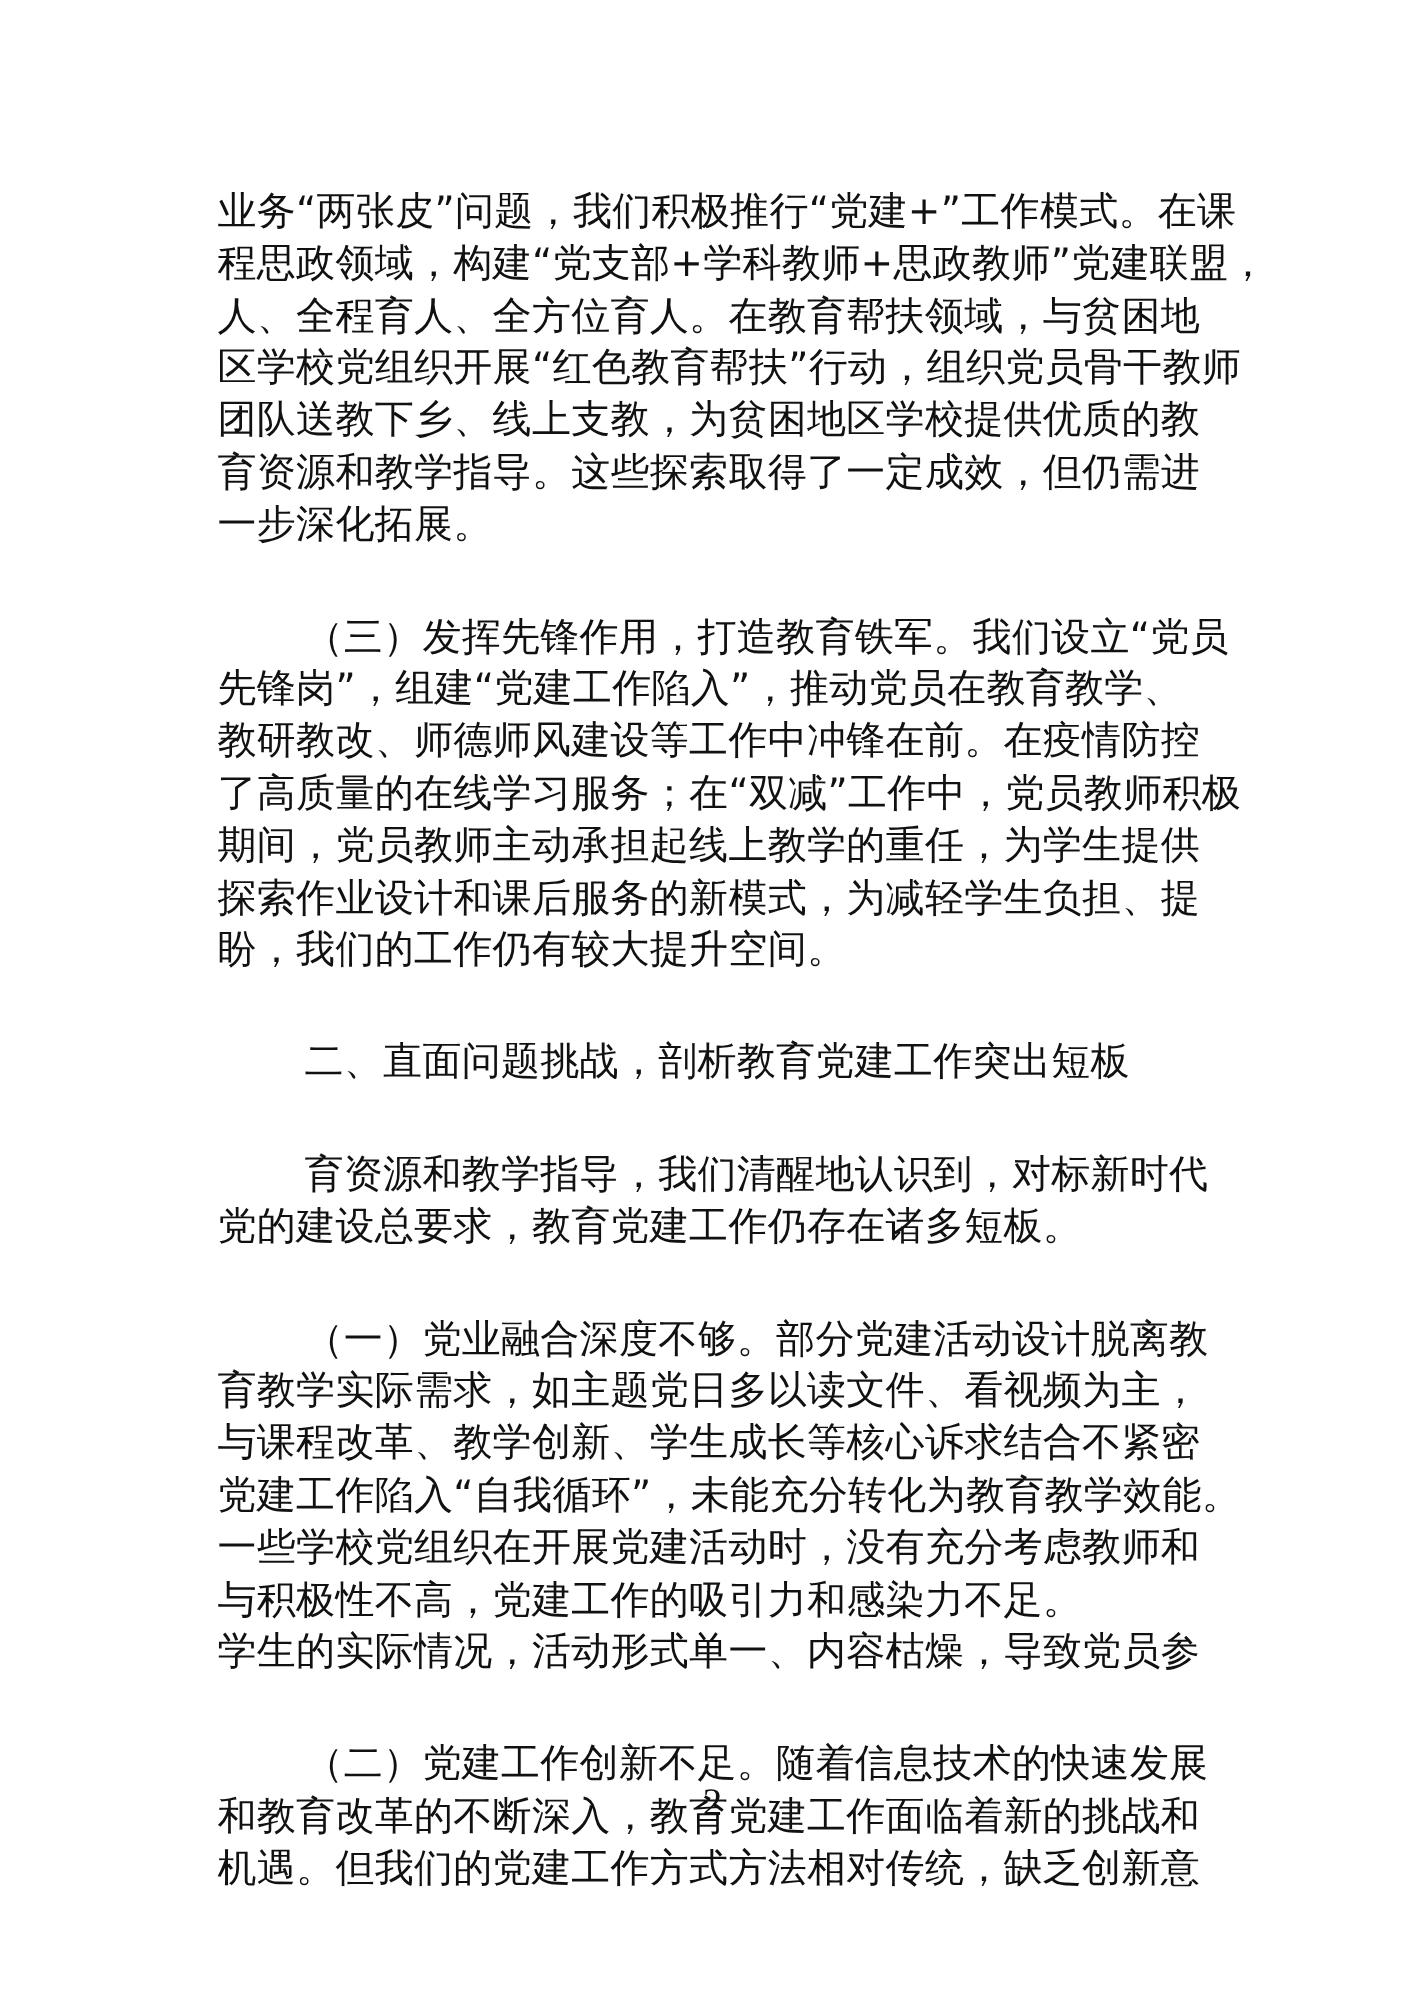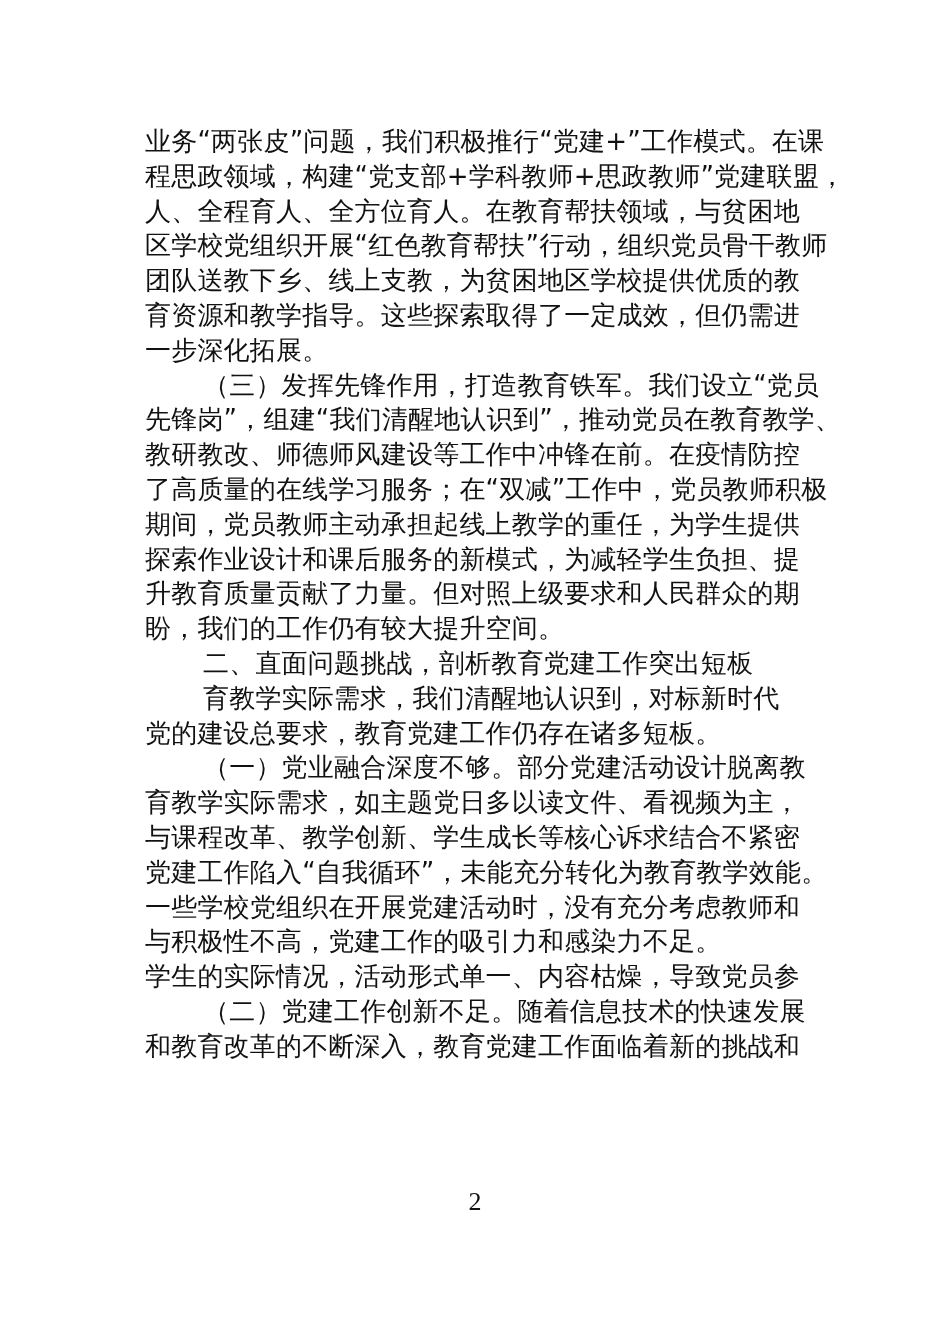--- a/index.html
+++ b/index.html
@@ -7,54 +7,54 @@
     .page {
       position: absolute; left: 0; top: 0; width: 950px; height: 1344px; background: #ffffff; padding-left: 19px;
     }
     .body-text {
       position: absolute; left: 145px; top: 124px; width: 665px;
       font-family: "DejaVu Sans", sans-serif;
       font-size: 26px; line-height: 34.8px; color: #111111;
       letter-spacing: 0.2px;
     }
     .line { display: block; white-space: nowrap; height: 34.8px; }
-    .indent { padding-left: 58px; }
+    .indent { padding-left: 58px; margin-top: 40px; }
     .heading { font-weight: normal; }
     .page-number {
       position: absolute; left: 0; width: 950px; top: 1187px; text-align: center;
       font-family: "Liberation Serif", serif; font-size: 26px; color: #111111;
     }
   </style>
 </head>
 <body>
 
 <div class="page">
   <div class="body-text">
     <span class="line">业务“两张皮”问题，我们积极推行“党建+”工作模式。在课</span>
     <span class="line">程思政领域，构建“党支部+学科教师+思政教师”党建联盟，</span>
     <span class="line">人、全程育人、全方位育人。在教育帮扶领域，与贫困地</span>
     <span class="line">区学校党组织开展“红色教育帮扶”行动，组织党员骨干教师</span>
     <span class="line">团队送教下乡、线上支教，为贫困地区学校提供优质的教</span>
     <span class="line">育资源和教学指导。这些探索取得了一定成效，但仍需进</span>
     <span class="line">一步深化拓展。</span>
     <span class="line indent">（三）发挥先锋作用，打造教育铁军。我们设立“党员</span>
-    <span class="line">先锋岗”，组建“我们清醒地认识到”，推动党员在教育教学、</span>
+    <span class="line">先锋岗”，组建“党建工作陷入”，推动党员在教育教学、</span>
     <span class="line">教研教改、师德师风建设等工作中冲锋在前。在疫情防控</span>
     <span class="line">了高质量的在线学习服务；在“双减”工作中，党员教师积极</span>
     <span class="line">期间，党员教师主动承担起线上教学的重任，为学生提供</span>
     <span class="line">探索作业设计和课后服务的新模式，为减轻学生负担、提</span>
-    <span class="line">升教育质量贡献了力量。但对照上级要求和人民群众的期</span>
     <span class="line">盼，我们的工作仍有较大提升空间。</span>
     <span class="line indent heading">二、直面问题挑战，剖析教育党建工作突出短板</span>
-    <span class="line indent">育教学实际需求，我们清醒地认识到，对标新时代</span>
+    <span class="line indent">育资源和教学指导，我们清醒地认识到，对标新时代</span>
     <span class="line">党的建设总要求，教育党建工作仍存在诸多短板。</span>
     <span class="line indent">（一）党业融合深度不够。部分党建活动设计脱离教</span>
     <span class="line">育教学实际需求，如主题党日多以读文件、看视频为主，</span>
     <span class="line">与课程改革、教学创新、学生成长等核心诉求结合不紧密</span>
     <span class="line">党建工作陷入“自我循环”，未能充分转化为教育教学效能。</span>
     <span class="line">一些学校党组织在开展党建活动时，没有充分考虑教师和</span>
     <span class="line">与积极性不高，党建工作的吸引力和感染力不足。</span>
     <span class="line">学生的实际情况，活动形式单一、内容枯燥，导致党员参</span>
     <span class="line indent">（二）党建工作创新不足。随着信息技术的快速发展</span>
     <span class="line">和教育改革的不断深入，教育党建工作面临着新的挑战和</span>
+    <span class="line">机遇。但我们的党建工作方式方法相对传统，缺乏创新意</span>
   </div>
   <div class="page-number">2</div>
 </div>
 
 </body></html>

